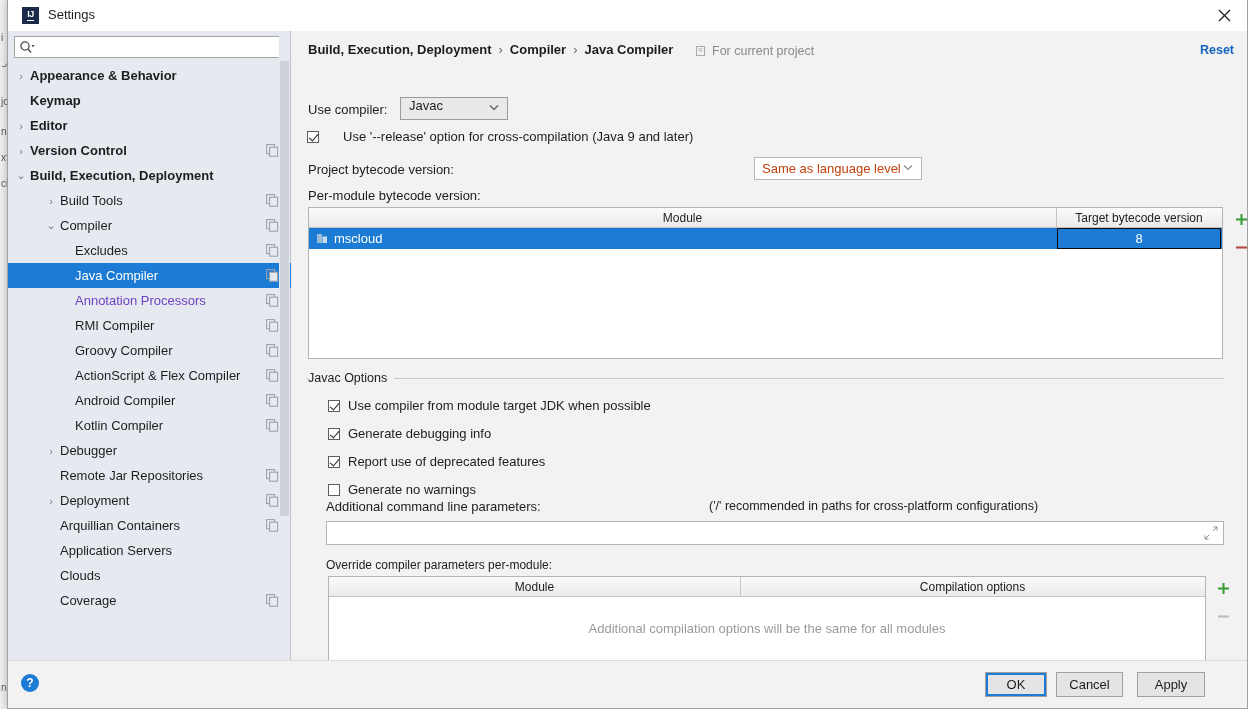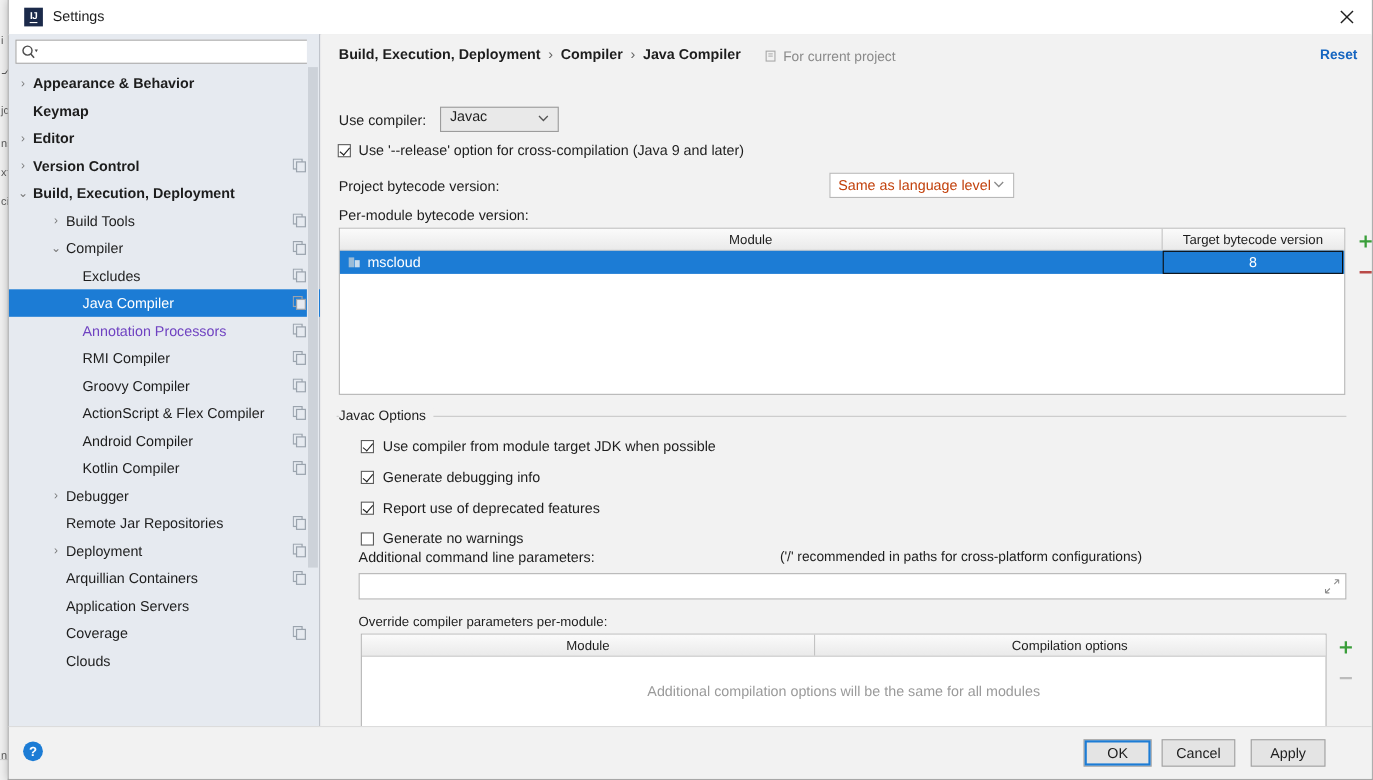--- a/index.html
+++ b/index.html
@@ -177,21 +177,21 @@
     padding-left: 8px;
     font-size: 13px;
     cursor: default;
   }
   #use-compiler-select .chev {
     position: absolute; right: 8px; top: 6px;
   }
 
   #release-checkbox-row {
     position: absolute; left: 15px; top: 98px;
-    display: flex; align-items: center; gap: 7px;
+    display: flex; align-items: center; gap: 24px;
     font-size: 13px;
   }
 
   #project-bytecode-label { left: 16px; top: 131px; }
   #project-bytecode-select {
     position: absolute; left: 462px; top: 126px;
     width: 168px; height: 23px;
     background: #ffffff;
     border: 1px solid #b8b8b8;
     box-sizing: border-box;
@@ -522,28 +522,28 @@
             <span class="label" style="left:52px">Arquillian Containers</span>
             <svg class="copy-icon" viewBox="0 0 13 13">
   <rect x="0.6" y="0.6" width="8" height="9" fill="none" stroke="#9aa3ad" stroke-width="1.1"></rect>
   <rect x="3.6" y="3.2" width="8" height="9" fill="#e6eaf0" stroke="#9aa3ad" stroke-width="1.1"></rect>
 </svg>
           </div>
           <div class="tree-item">
             <span class="label" style="left:52px">Application Servers</span>
           </div>
           <div class="tree-item">
+            <span class="label" style="left:52px">Clouds</span>
+          </div>
+          <div class="tree-item">
             <span class="label" style="left:52px">Coverage</span>
             <svg class="copy-icon" viewBox="0 0 13 13">
   <rect x="0.6" y="0.6" width="8" height="9" fill="none" stroke="#9aa3ad" stroke-width="1.1"></rect>
   <rect x="3.6" y="3.2" width="8" height="9" fill="#e6eaf0" stroke="#9aa3ad" stroke-width="1.1"></rect>
 </svg>
-          </div>
-          <div class="tree-item">
-            <span class="label" style="left:52px">Clouds</span>
           </div>
         </div>
       <div id="tree-scrollbar-track">
         <div id="tree-scrollbar-thumb"></div>
       </div>
     </div>
 
     <div id="main-panel">
 
       <div id="breadcrumb">

